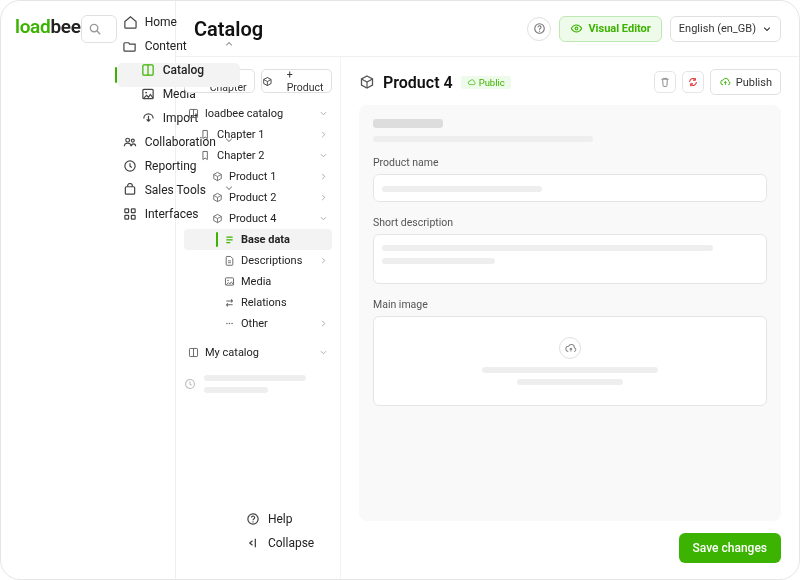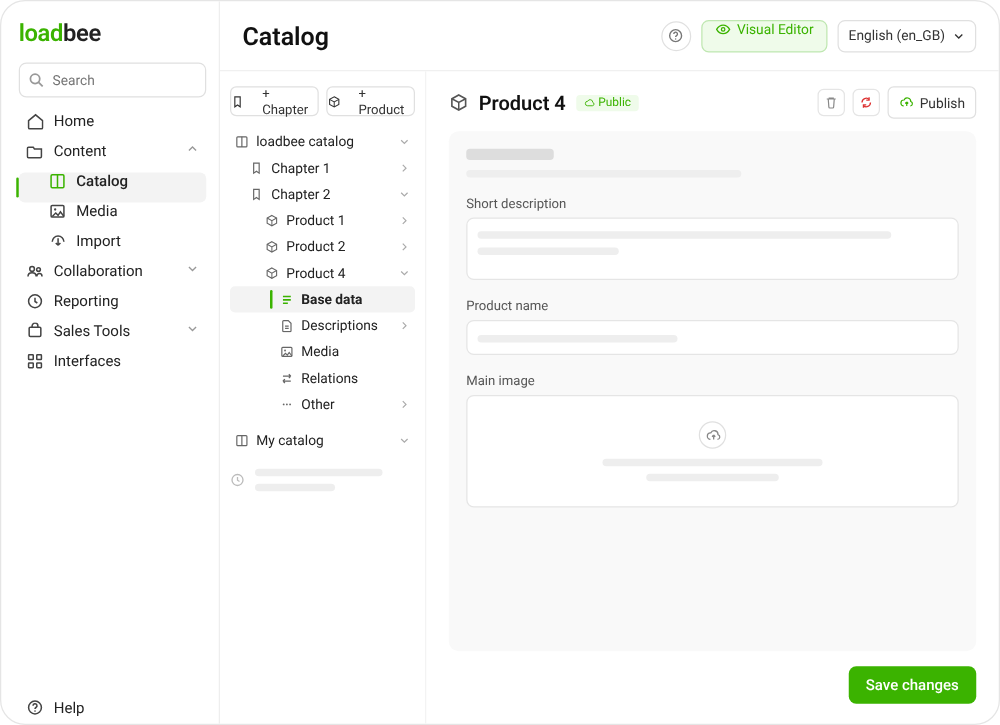--- a/index.html
+++ b/index.html
@@ -1,20 +1,20 @@
 <!DOCTYPE html>
 <html><head>
 <meta charset="utf-8">
 <style>
   * { box-sizing: border-box; margin: 0; padding: 0; font-family: -apple-system, BlinkMacSystemFont, "Segoe UI", Roboto, Arial, sans-serif; }
   body { background: #fff; }
   .app { width: 800px; height: 580px; border: 1px solid #e5e5e5; border-radius: 20px; display: flex; overflow: hidden; background: #fff; }
 
   
-  .sidebar { width: 175px; border-right: 1px solid #eee; display: flex; flex-direction: column; padding: 14px 10px 1px 14px; }
+  .sidebar { width: 175px; border-right: 1px solid #eee; display: flex; flex-direction: row; padding: 14px 10px 24px 14px; }
   .logo { font-size: 19px; font-weight: 600; color: #222; margin-bottom: 12px; letter-spacing: -0.3px; }
   .logo .green { color: #3bb300; }
   .search-wrap { position: relative; margin-bottom: 12px; }
   .search { width: 100%; height: 28px; border: 1px solid #e0e0e0; border-radius: 6px; padding: 0 8px 0 26px; font-size: 11px; color: #888; outline: none; }
   .search-icon { position: absolute; left: 7px; top: 7px; width: 14px; height: 14px; color: #999; }
 
   .nav { list-style: none; font-size: 12px; color: #222; flex: 1; }
   .nav li { display: flex; align-items: flex-start; height: 24px; padding: 0 6px; border-radius: 5px; cursor: pointer; gap: 8px; }
   .nav li .icon { width: 14px; height: 14px; color: #444; flex-shrink: 0; }
   .nav li .chev { margin-left: auto; width: 10px; height: 10px; color: #999; }
@@ -33,21 +33,21 @@
   .avatar::after { content:""; position:absolute; right:-2px; bottom:-2px; width:9px; height:9px; border-radius:50%; background:#222; border:2px solid #fff; }
   .user-name { font-size: 11px; font-weight: 500; color: #222; line-height: 1.1; }
   .user-email { font-size: 9px; color: #888; }
 
   
   .main { flex: 1; display: flex; flex-direction: column; }
   .topbar { height: 56px; display: flex; align-items: center; padding: 0 18px; border-bottom: 1px solid #f0f0f0; }
   .page-title { font-size: 20px; font-weight: 600; color: #111; }
   .topbar-right { margin-left: auto; display: flex; align-items: center; gap: 8px; }
   .icon-btn { width: 24px; height: 24px; border: 1px solid #e0e0e0; border-radius: 50%; display:flex; align-items:center; justify-content:center; color:#777; font-size:11px; cursor:pointer; }
-  .visual-editor-btn { height: 26px; border:1px solid #bfe7b1; background:#effbea; color:#3bb300; border-radius:6px; padding:0 10px; font-size:11px; font-weight:400; display:flex; gap:5px; cursor:pointer; }
+  .visual-editor-btn { height: 26px; border:1px solid #bfe7b1; background:#effbea; color:#3bb300; border-radius:6px; padding:0 10px; font-size:11px; font-weight:700; display:flex; align-items:center; gap:5px; cursor:pointer; }
   .lang-btn { height:26px; border:1px solid #e0e0e0; border-radius:6px; padding: 0 8px; font-size:11px; color:#333; display:flex; align-items:center; gap:6px; cursor:pointer; }
 
   .content-row { flex:1; display:flex; overflow:hidden; }
 
   
   .tree-panel { width: 165px; border-right: 1px solid #f3f3f3; padding: 12px 8px; display:flex; flex-direction:column; }
   .tree-actions { display:flex; gap:6px; margin-bottom: 10px; }
   .tree-btn { flex:1; height:24px; border:1px solid #e0e0e0; border-radius:5px; font-size:10.5px; color:#333; display:flex; align-items:center; justify-content:center; gap:14px; cursor:pointer; background:#fff; }
   .tree { list-style:none; font-size:11px; color:#222; }
   .tree li { display:flex; align-items:center; height:21px; padding:0 4px; border-radius:4px; cursor:pointer; gap:6px; position:relative; }
@@ -278,20 +278,26 @@
       </li>
     </ul>
 
     <ul class="sidebar-footer">
       <li>
         <svg class="icon" viewBox="0 0 15 15">
             <use href="#i-help"></use>
           </svg>
         <span>Help</span>
       </li>
+      <li>
+        <svg class="icon" viewBox="0 0 15 15">
+            <use href="#i-collapse"></use>
+          </svg>
+        <span>Collapse</span>
+      </li>
     </ul>
 
   </aside>
 
   <div class="main">
     <div class="topbar">
       <div class="page-title">Catalog</div>
       <div class="topbar-right">
         <div class="icon-btn">
           <svg width="13" height="13" viewBox="0 0 15 15">
@@ -476,31 +482,31 @@
           </div>
         </div>
 
         <div class="editor-body">
           <div>
             <div class="skel" style="width:70px;height:9px;background:#ddd;margin-bottom:8px"></div>
             <div class="skel" style="width:220px"></div>
           </div>
 
           <div>
+            <div class="field-label">Product name</div>
+            <div class="text-input">
+              <div class="skel"></div>
+            </div>
+          </div>
+
+          <div>
             <div class="field-label">Short description</div>
             <div class="textarea">
               <div class="skel" style="width:88%;margin-bottom:7px"></div>
               <div class="skel" style="width:30%"></div>
-            </div>
-          </div>
-
-          <div>
-            <div class="field-label">Product name</div>
-            <div class="text-input">
-              <div class="skel"></div>
             </div>
           </div>
 
           <div>
             <div class="field-label">Main image</div>
             <div class="imagewell">
               <div class="upload-circle">
                 <svg width="13" height="13" viewBox="0 0 15 15" style="color:#888">
                     <use href="#i-upload"></use>
                   </svg>

